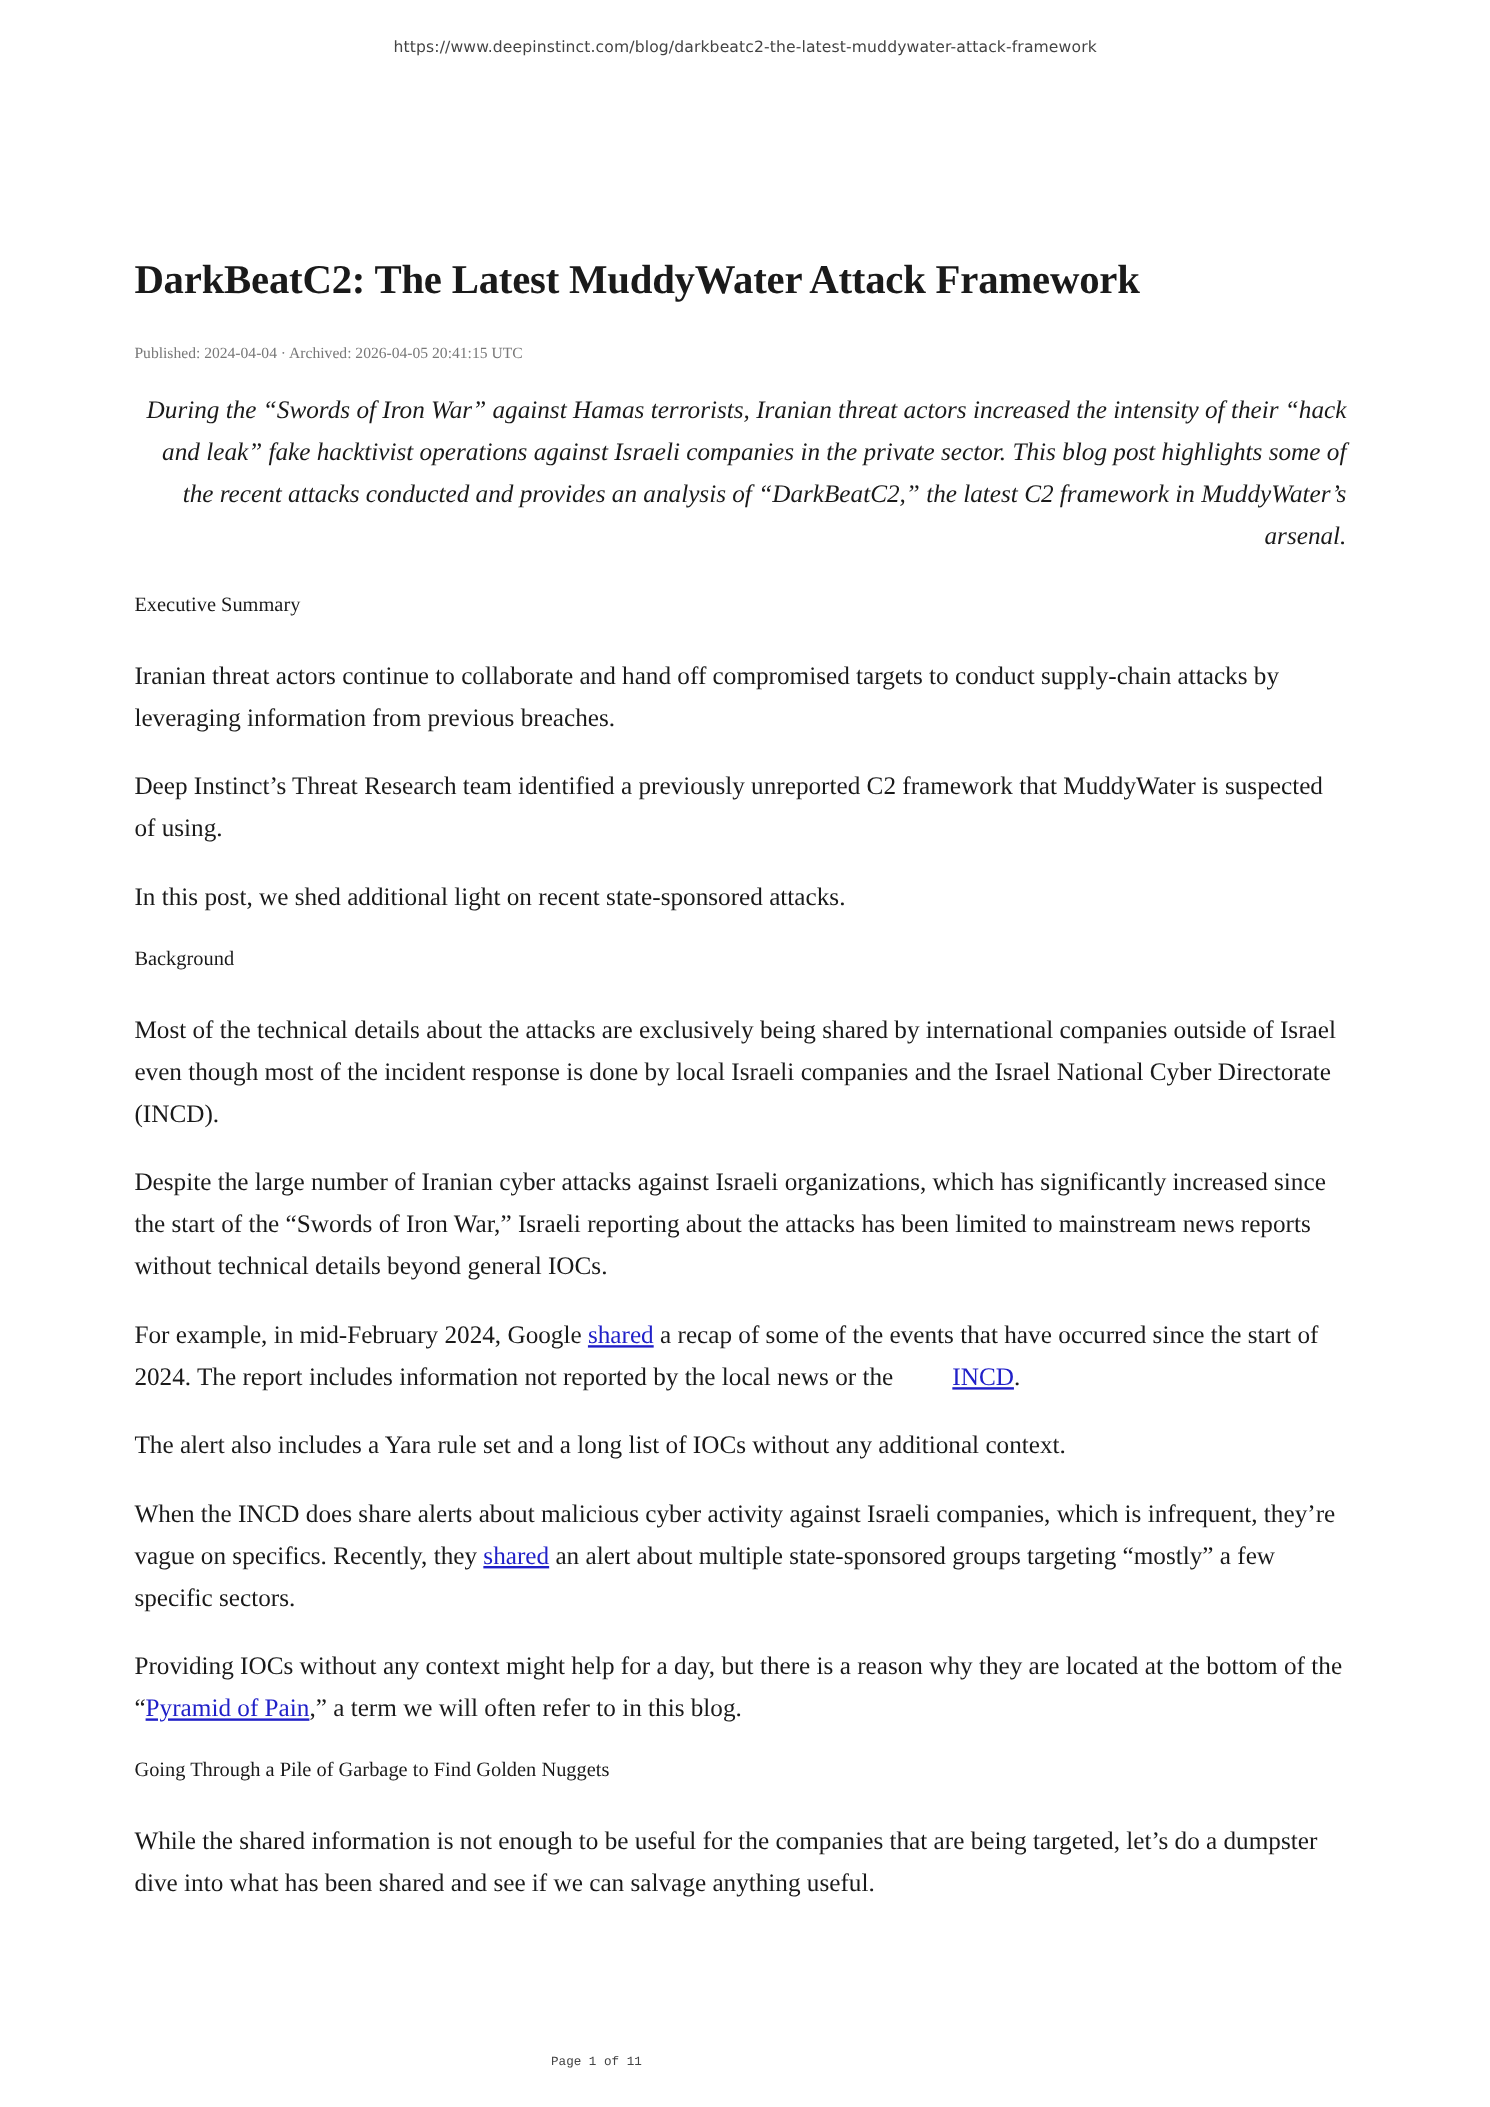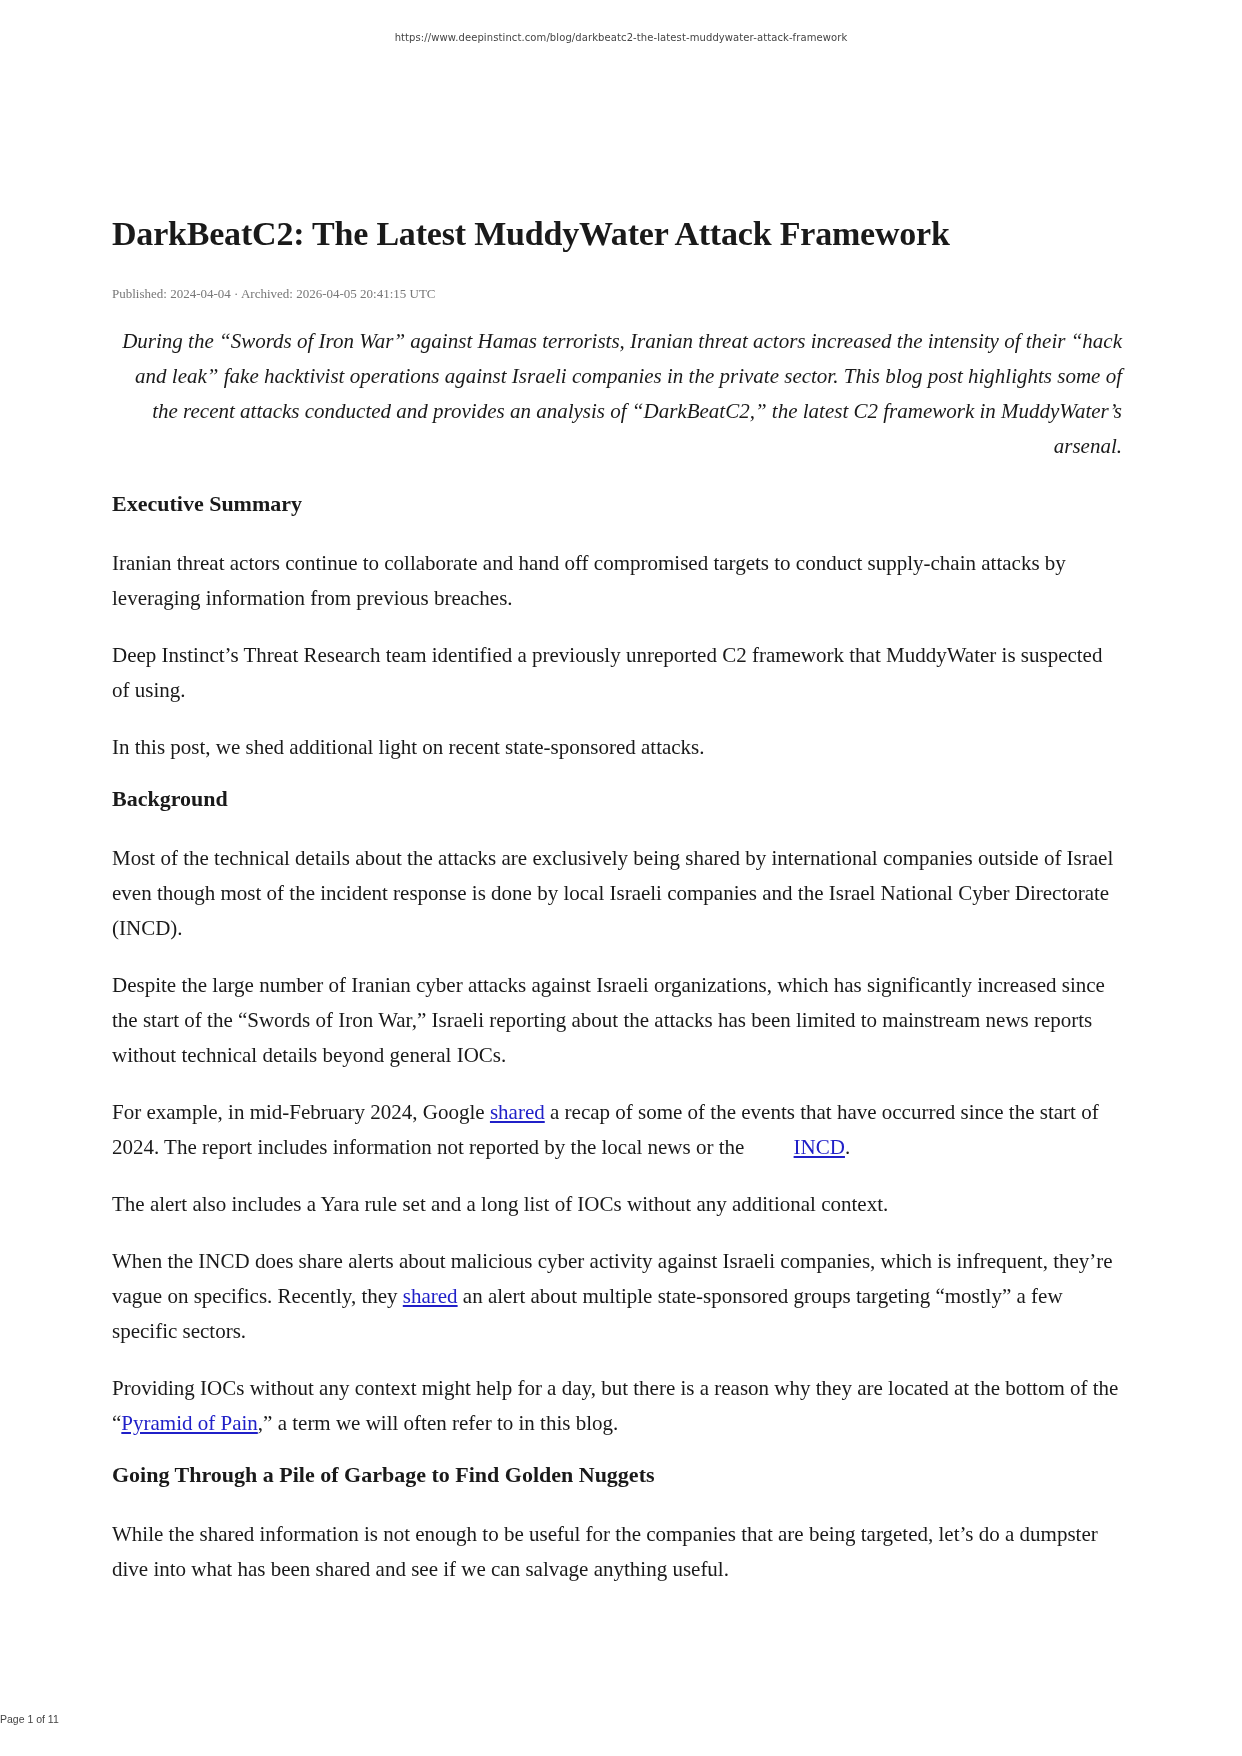--- a/index.html
+++ b/index.html
@@ -11,21 +11,21 @@
       font-family: "Liberation Serif", serif;
       color: #1a1a1a;
     }
     .url-header {
       position: absolute;
       top: 32px;
       left: 0;
       width: 1242px;
       text-align: center;
       font-family: "DejaVu Sans", sans-serif;
-      font-size: 10px;
+      font-size: 13px;
       color: #444;
       letter-spacing: 0.1px;
     }
     .content {
       position: absolute;
       left: 112px;
       top: 212px;
       width: 1010px;
     }
     h1 {
@@ -45,44 +45,44 @@
     }
     .lede {
       font-style: italic;
       font-size: 21px;
       line-height: 35px;
       margin: 0 0 28px 0;
       color: #1a1a1a;
       text-align: right;
     }
     h3 {
-      font-size: 22px;
-      font-weight: bold;
+      font-size: 17px;
+      font-weight: normal;
       line-height: 24px;
       margin: 0 0 30px 0;
       color: #1a1a1a;
     }
     p {
       font-size: 21px;
       line-height: 35px;
       margin: 0 0 22px 0;
       color: #1a1a1a;
     }
     a {
       color: #1a0dab;
       color: #2020c8;
       text-decoration: underline;
     }
     .page-footer {
       position: absolute;
       top: 1713px;
       left: 0;
       width: 994px;
-      text-align: left;
-      font-family: Liberation Sans, sans-serif;
+      text-align: center;
+      font-family: Liberation Mono, monospace;
       font-size: 10.5px;
       color: #444;
     }
     .s-exec { margin-top: 6px; }
     .s-bg { margin-top: 4px; }
     .s-gold { margin-top: 6px; }
   </style>
 </head>
 <body>
 

